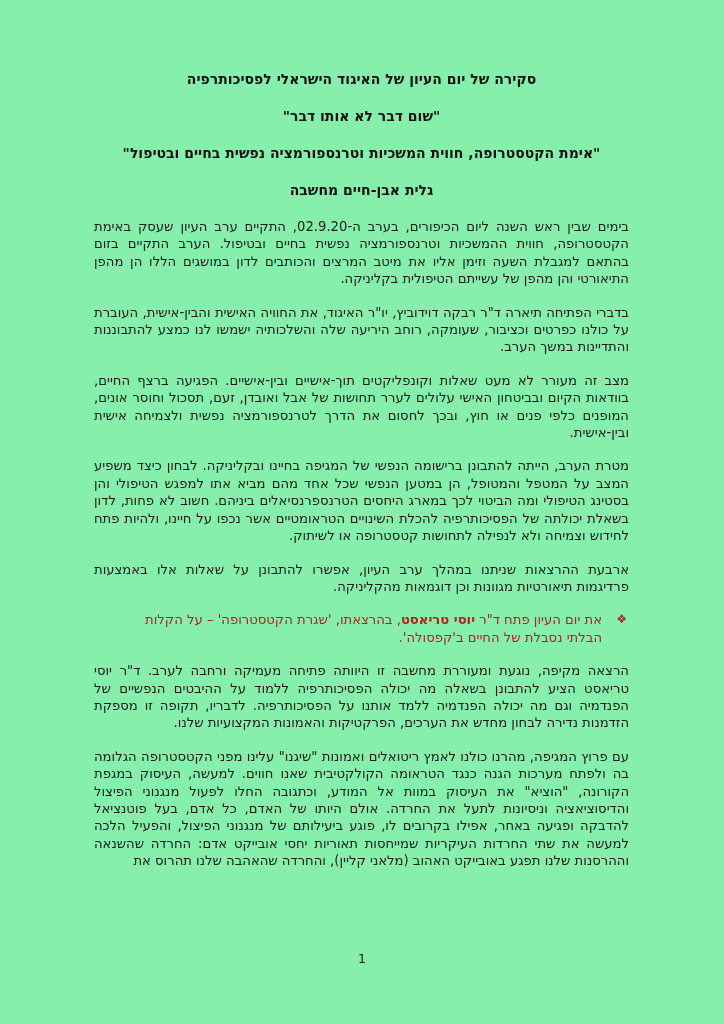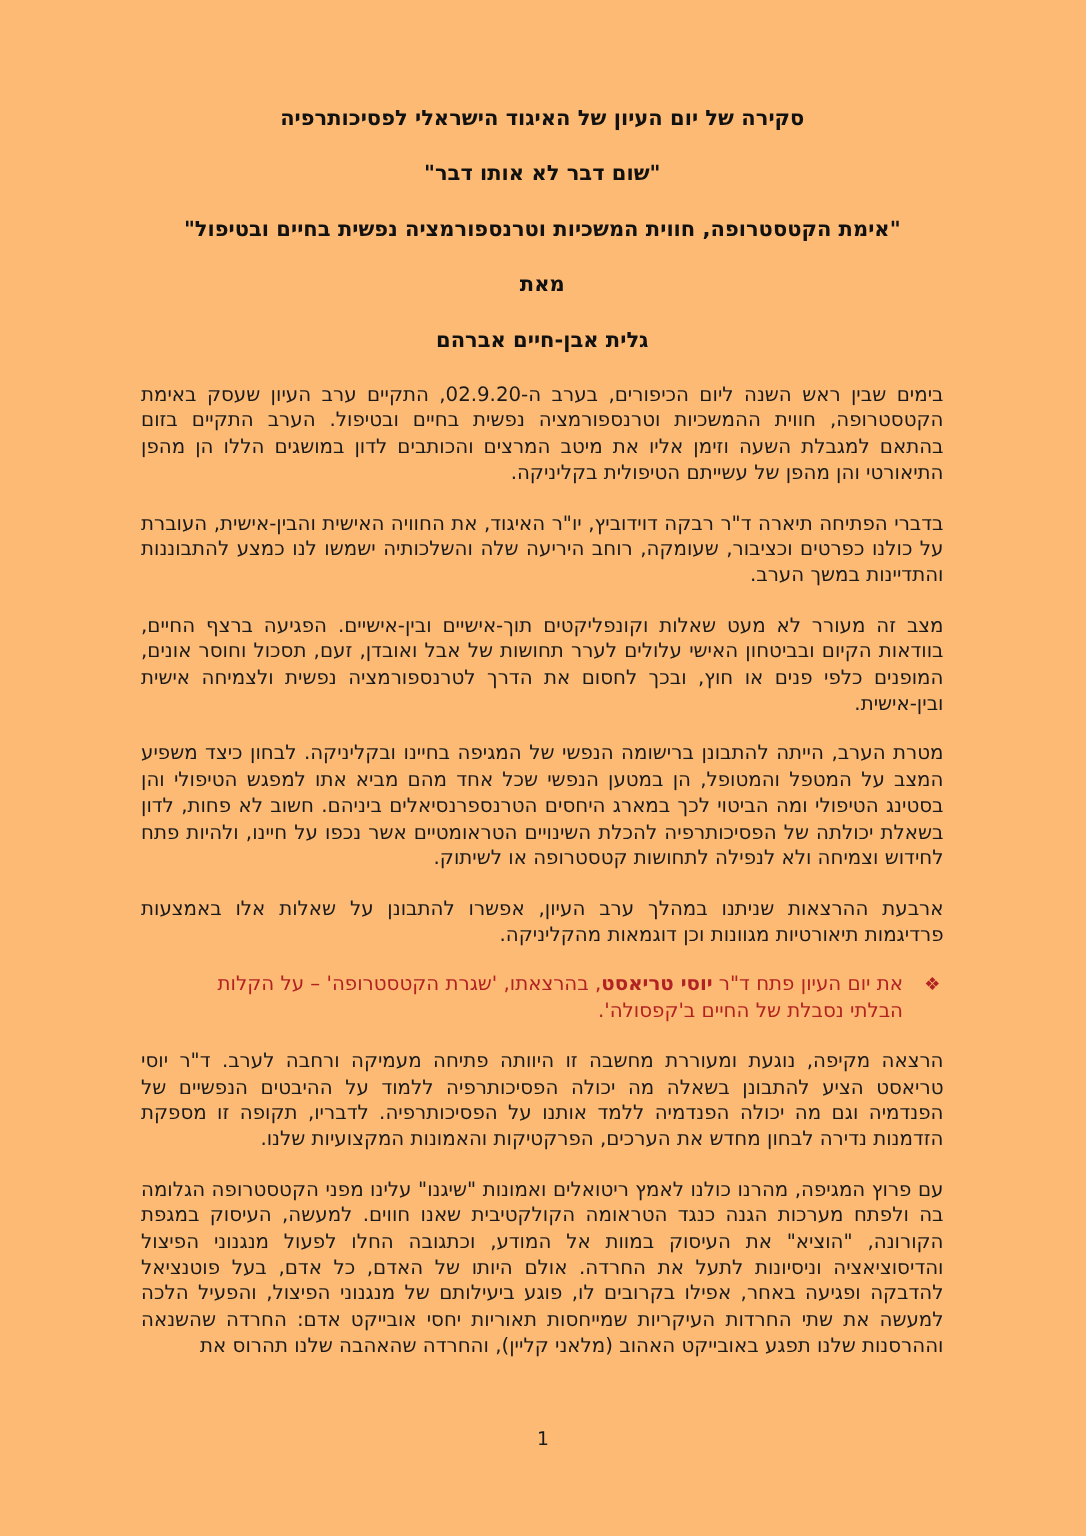--- a/index.html
+++ b/index.html
@@ -4,21 +4,21 @@
 <style>
   html, body {
     margin: 0;
     padding: 0;
     background: #ffffff;
   }
   .page {
     position: relative;
     width: 724px;
     height: 1024px;
-    background: #fdba74;
+    background: #86efac;
     overflow: hidden;
     direction: rtl;
     font-family: "DejaVu Sans", sans-serif;
     color: #1a1a1a;
   }
   .content {
     position: absolute;
     top: 70px;
     right: 95px;
     left: 94px;
@@ -74,22 +74,21 @@
 </head>
 <body>
 
 <div class="page">
   <div class="content">
 
     <header class="title-block">
       <div class="title-line">סקירה של יום העיון של האיגוד הישראלי לפסיכותרפיה</div>
       <div class="title-line">"שום דבר לא אותו דבר"</div>
       <div class="title-line">"אימת הקטסטרופה, חווית המשכיות וטרנספורמציה נפשית בחיים ובטיפול"</div>
-      <div class="title-line">מאת</div>
-      <div class="title-line">גלית אבן-חיים אברהם</div>
+      <div class="title-line">גלית אבן-חיים מחשבה</div>
     </header>
 
     <main class="body-text">
       <p>בימים שבין ראש השנה ליום הכיפורים, בערב ה-02.9.20, התקיים ערב העיון שעסק באימת הקטסטרופה, חווית ההמשכיות וטרנספורמציה נפשית בחיים ובטיפול. הערב התקיים בזום בהתאם למגבלת השעה וזימן אליו את מיטב המרצים והכותבים לדון במושגים הללו הן מהפן התיאורטי והן מהפן של עשייתם הטיפולית בקליניקה.</p>
       <p>בדברי הפתיחה תיארה ד"ר רבקה דוידוביץ, יו"ר האיגוד, את החוויה האישית והבין-אישית, העוברת על כולנו כפרטים וכציבור, שעומקה, רוחב היריעה שלה והשלכותיה ישמשו לנו כמצע להתבוננות והתדיינות במשך הערב.</p>
       <p>מצב זה מעורר לא מעט שאלות וקונפליקטים תוך-אישיים ובין-אישיים. הפגיעה ברצף החיים, בוודאות הקיום ובביטחון האישי עלולים לערר תחושות של אבל ואובדן, זעם, תסכול וחוסר אונים, המופנים כלפי פנים או חוץ, ובכך לחסום את הדרך לטרנספורמציה נפשית ולצמיחה אישית ובין-אישית.</p>
       <p>מטרת הערב, הייתה להתבונן ברישומה הנפשי של המגיפה בחיינו ובקליניקה. לבחון כיצד משפיע המצב על המטפל והמטופל, הן במטען הנפשי שכל אחד מהם מביא אתו למפגש הטיפולי והן בסטינג הטיפולי ומה הביטוי לכך במארג היחסים הטרנספרנסיאלים ביניהם. חשוב לא פחות, לדון בשאלת יכולתה של הפסיכותרפיה להכלת השינויים הטראומטיים אשר נכפו על חיינו, ולהיות פתח לחידוש וצמיחה ולא לנפילה לתחושות קטסטרופה או לשיתוק.</p>
       <p>ארבעת ההרצאות שניתנו במהלך ערב העיון, אפשרו להתבונן על שאלות אלו באמצעות פרדיגמות תיאורטיות מגוונות וכן דוגמאות מהקליניקה.</p>
 
       <div class="bullet-item">

